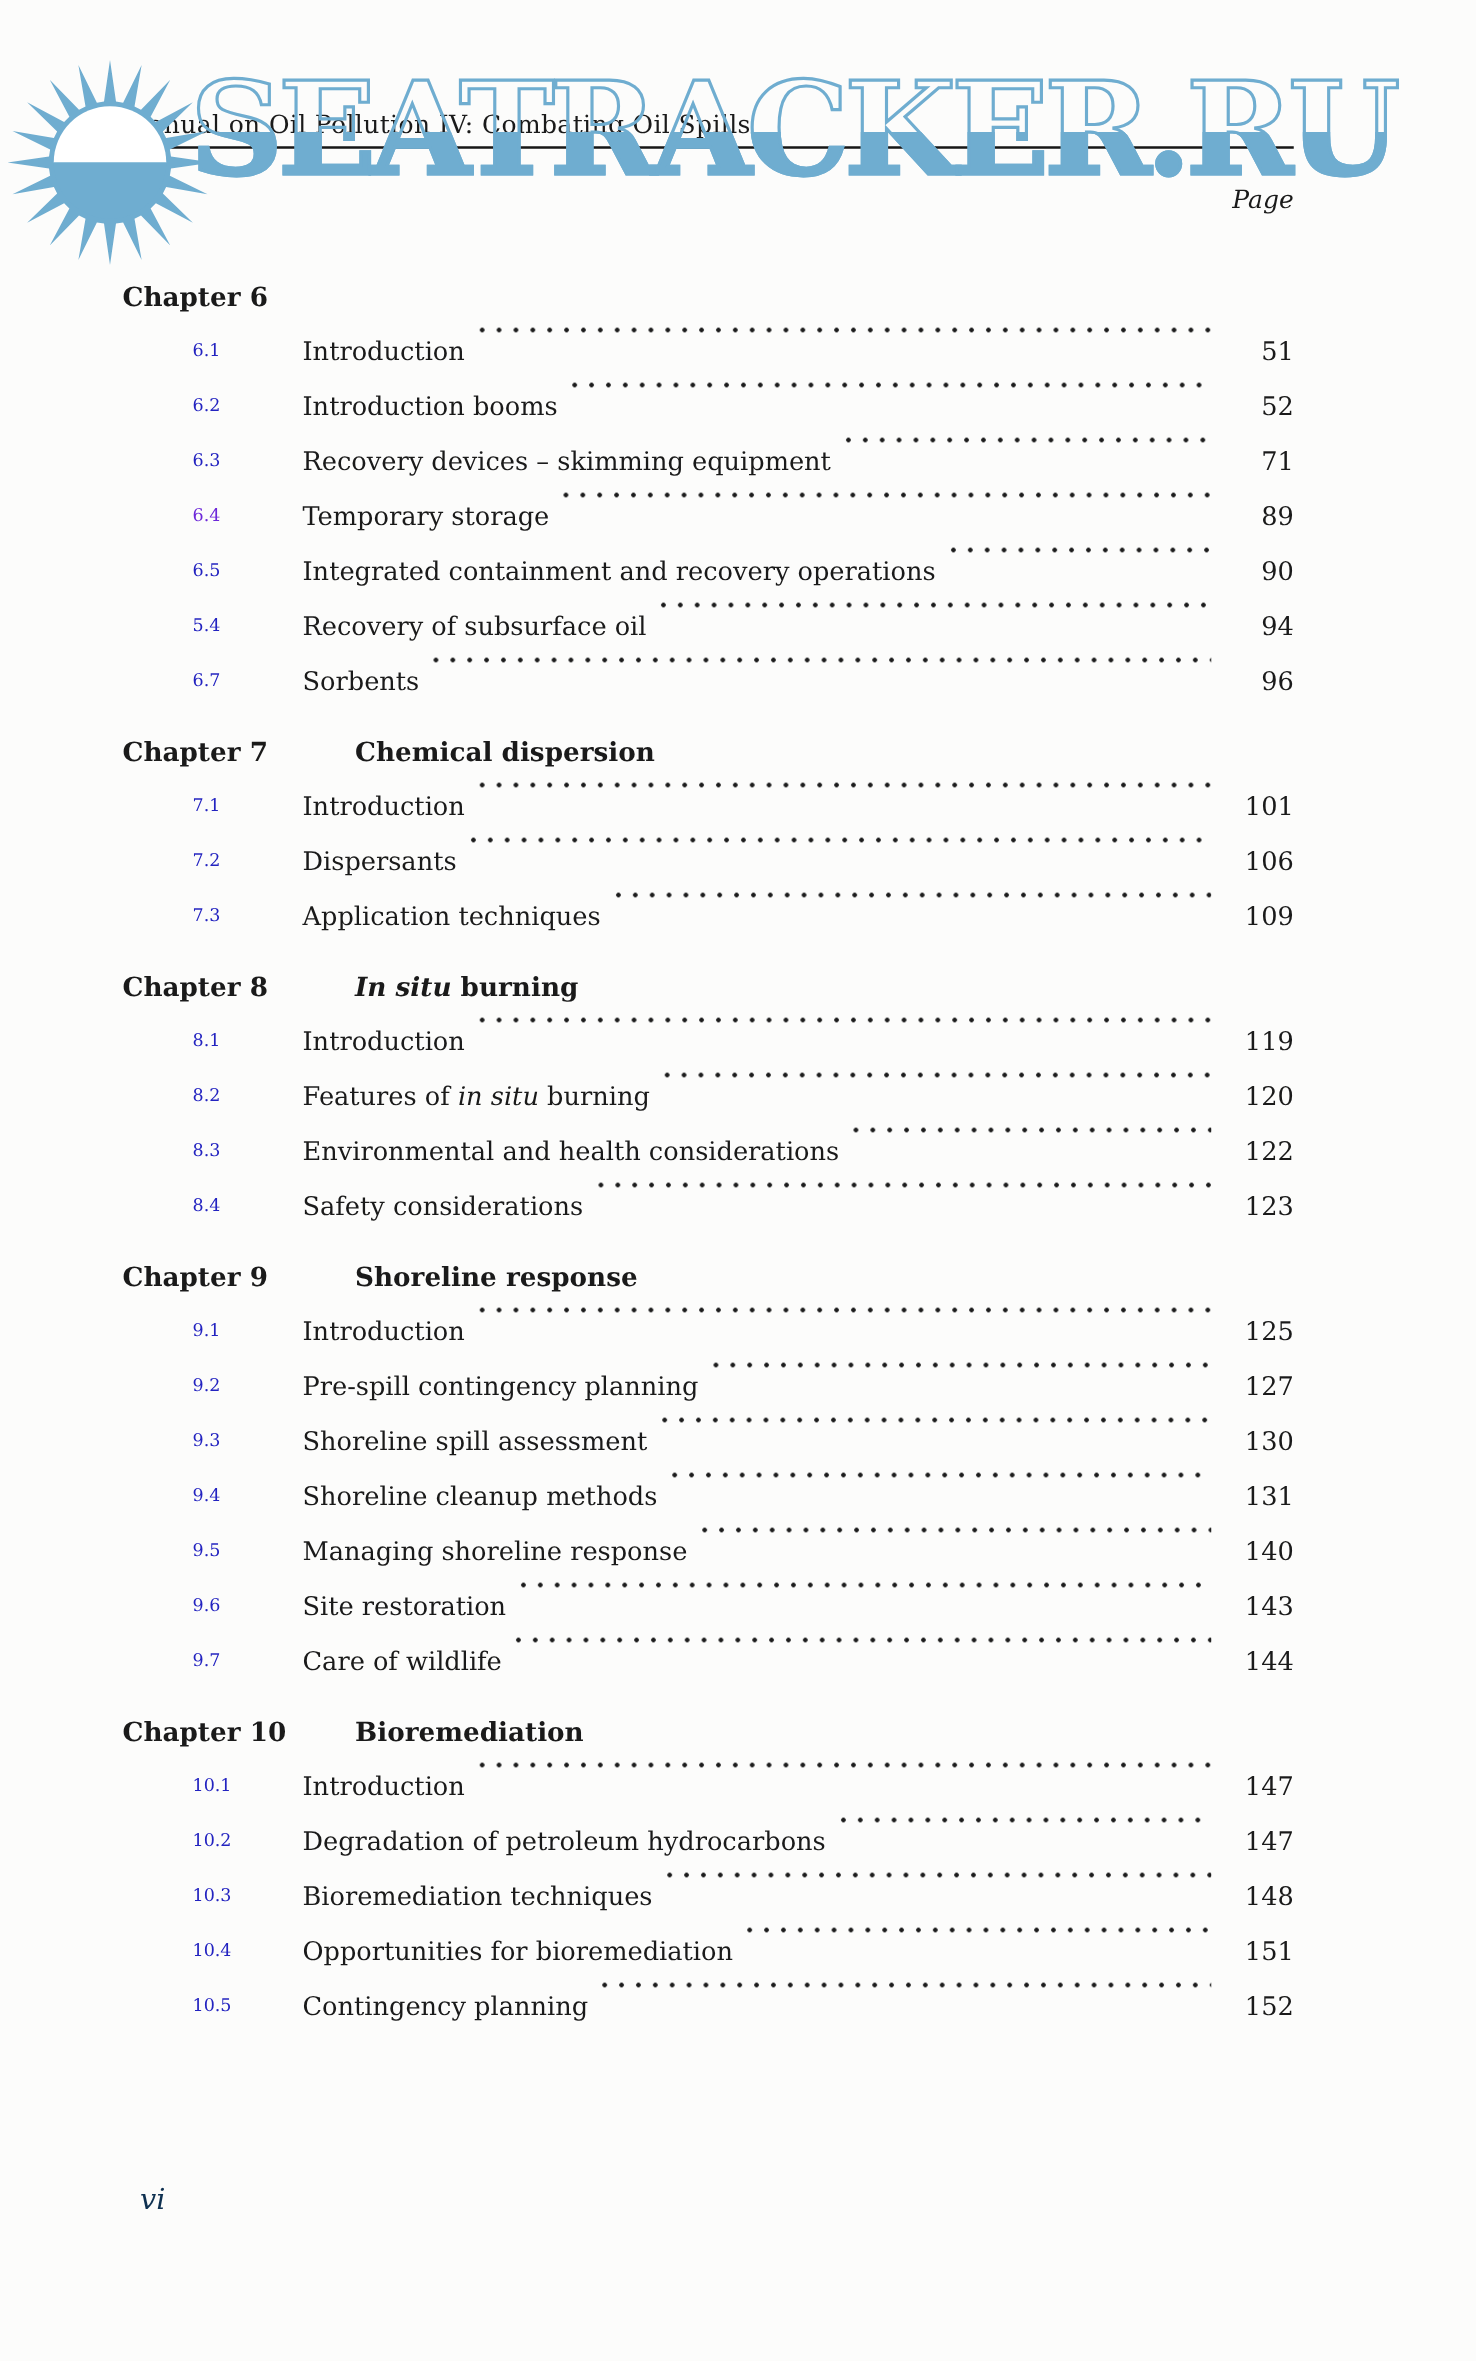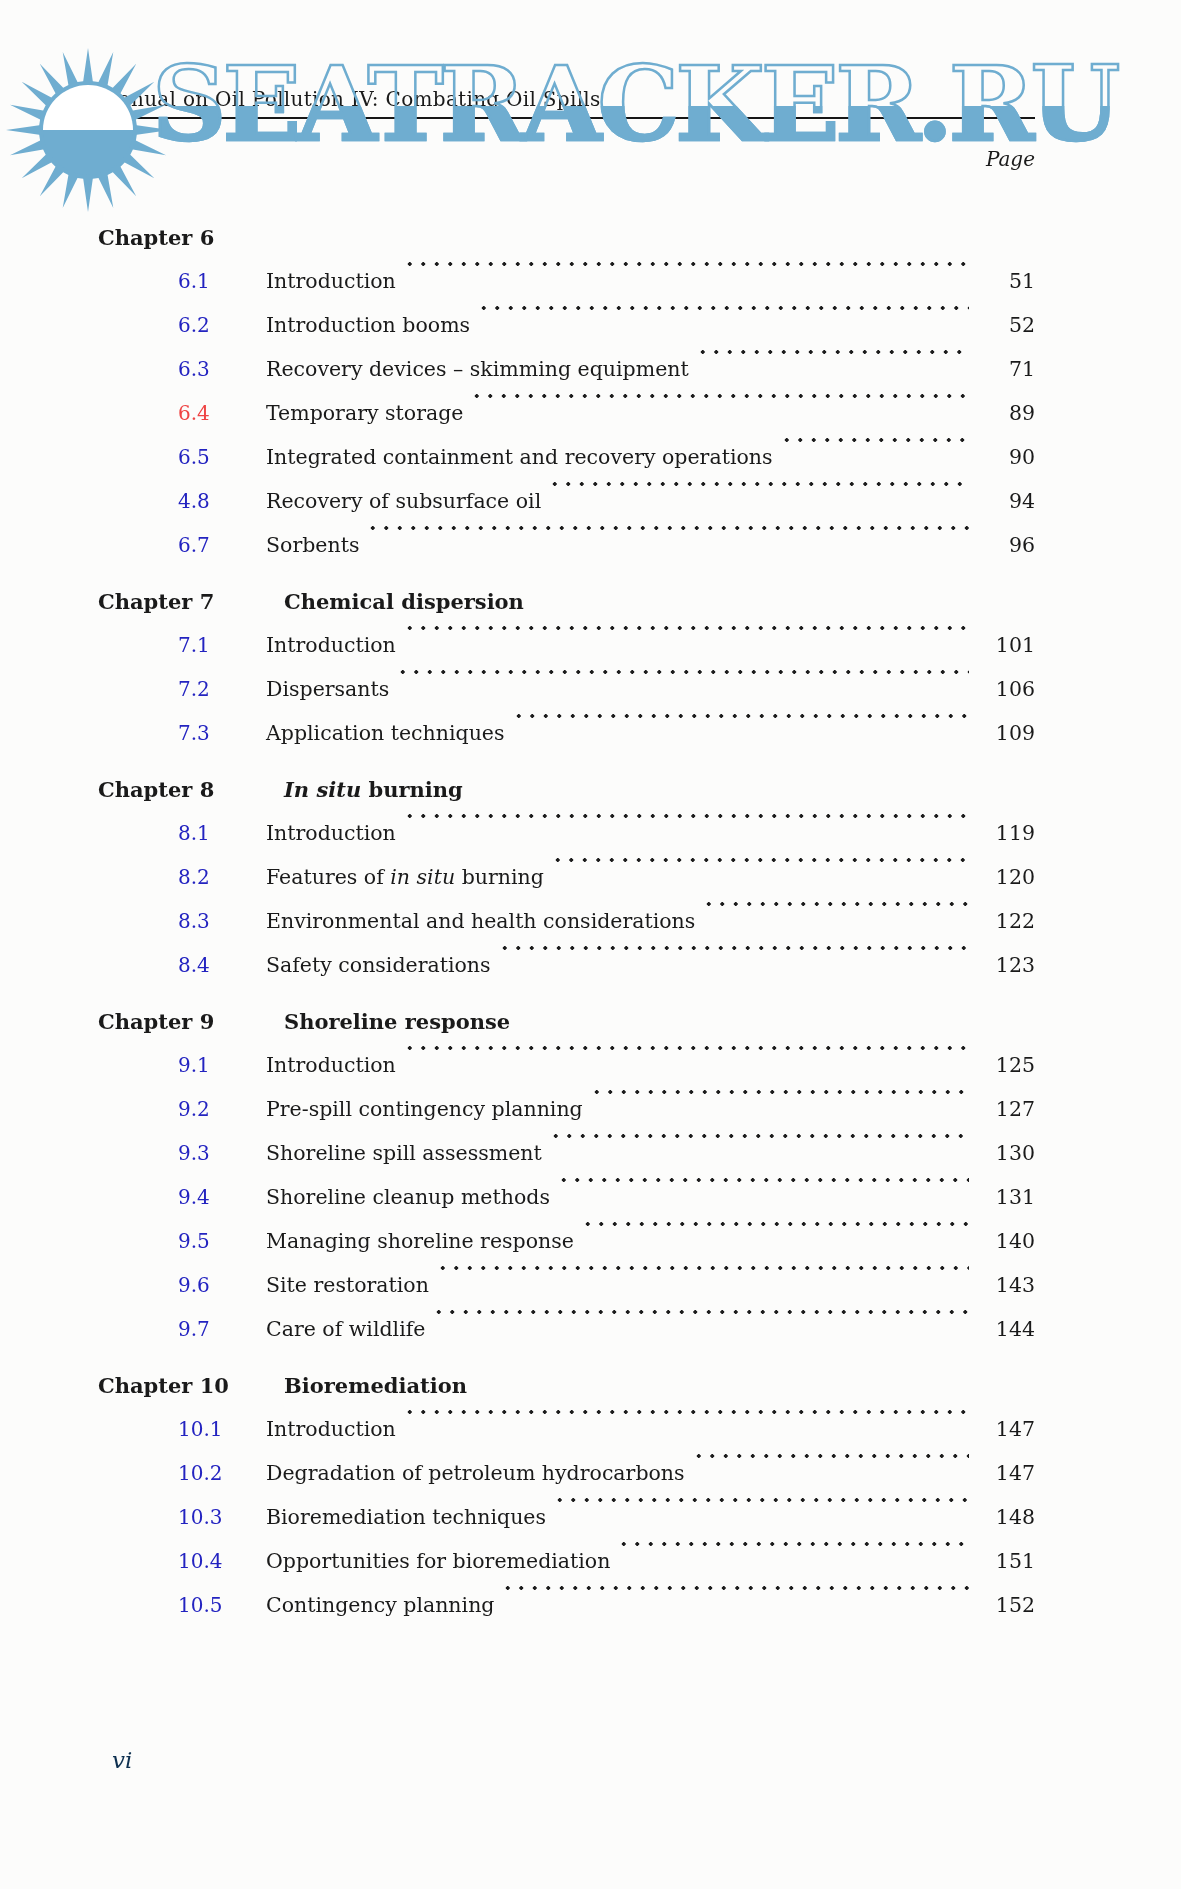--- a/index.html
+++ b/index.html
@@ -15,21 +15,21 @@
   }
   .content{position:absolute;left:98px;right:146px;top:0;}
   .running-head{margin-top:86px;font-size:20px;line-height:26px;letter-spacing:.3px;}
   .rule{margin-top:5px;border-top:2px solid #161616;}
   .page-col-label{margin-top:28px;text-align:right;font-style:italic;font-size:20px;line-height:24px;}
   .toc{margin-top:44px;}
   .row{display:flex;align-items:center;height:44px;}
   .ch-row{margin-top:12px;gap:46px;}
   .ch-label{width:140px;font-weight:bold;font-size:21px;flex:0 0 auto;}
   .ch-title{font-weight:bold;font-size:21px;}
-  .sec-num{margin-left:80px;width:88px;font-size:20px;flex:0 0 auto;}
+  .sec-num{margin-left:56px;width:88px;font-size:14px;flex:0 0 auto;}
   .sec-title{font-size:20.5px;white-space:nowrap;}
   .leader{
     flex:1;align-self:stretch;margin:0 4px 0 7px;
     background-image:radial-gradient(circle,#1c1c1c 1.6px,transparent 2px);
     background-size:13.5px 10px;
     background-repeat:repeat-x;
     background-position:2px bottom 9px;
   }
   .pg{width:62px;text-align:right;font-size:20.5px;flex:0 0 auto;}
   .ital{font-style:italic;}
@@ -82,35 +82,35 @@
   </div>
 
   <div class="row sec-row">
     <span class="sec-num" style="color: rgb(35, 35, 192);">6.3</span>
     <span class="sec-title"><span class="t-pre">Recovery devices – skimming equipment</span><span class="t-it ital"></span><span class="t-post"></span></span>
     <span class="leader"></span>
     <span class="pg">71</span>
   </div>
 
   <div class="row sec-row">
-    <span class="sec-num" style="color: #ef4444;">6.4</span>
+    <span class="sec-num" style="color: #6d28d9;">6.4</span>
     <span class="sec-title"><span class="t-pre">Temporary storage </span><span class="t-it ital"></span><span class="t-post"></span></span>
     <span class="leader"></span>
     <span class="pg">89</span>
   </div>
 
   <div class="row sec-row">
     <span class="sec-num" style="color: rgb(35, 35, 192);">6.5</span>
     <span class="sec-title"><span class="t-pre">Integrated containment and recovery operations</span><span class="t-it ital"></span><span class="t-post"></span></span>
     <span class="leader"></span>
     <span class="pg">90</span>
   </div>
 
   <div class="row sec-row">
-    <span class="sec-num" style="color: rgb(35, 35, 192);">4.8</span>
+    <span class="sec-num" style="color: rgb(35, 35, 192);">5.4</span>
     <span class="sec-title"><span class="t-pre">Recovery of subsurface oil </span><span class="t-it ital"></span><span class="t-post"></span></span>
     <span class="leader"></span>
     <span class="pg">94</span>
   </div>
 
   <div class="row sec-row">
     <span class="sec-num" style="color: rgb(35, 35, 192);">6.7</span>
     <span class="sec-title"><span class="t-pre">Sorbents</span><span class="t-it ital"></span><span class="t-post"></span></span>
     <span class="leader"></span>
     <span class="pg">96</span>

